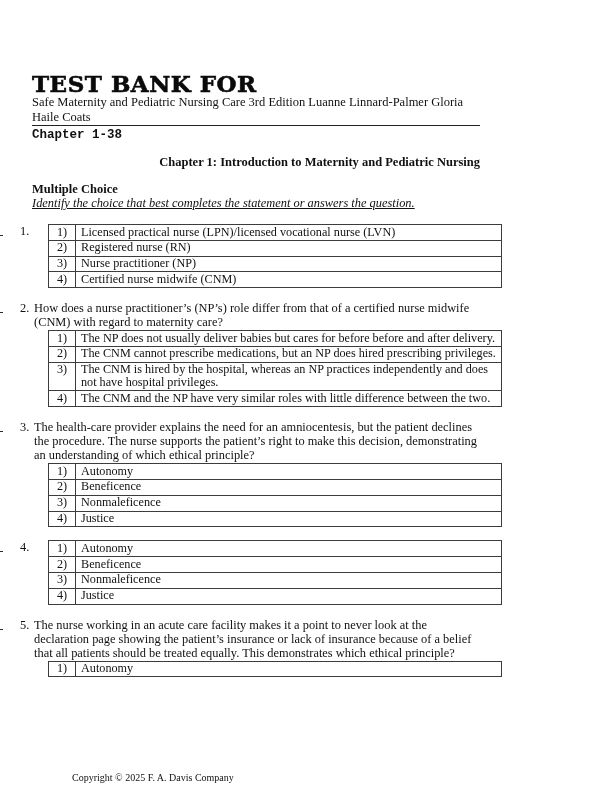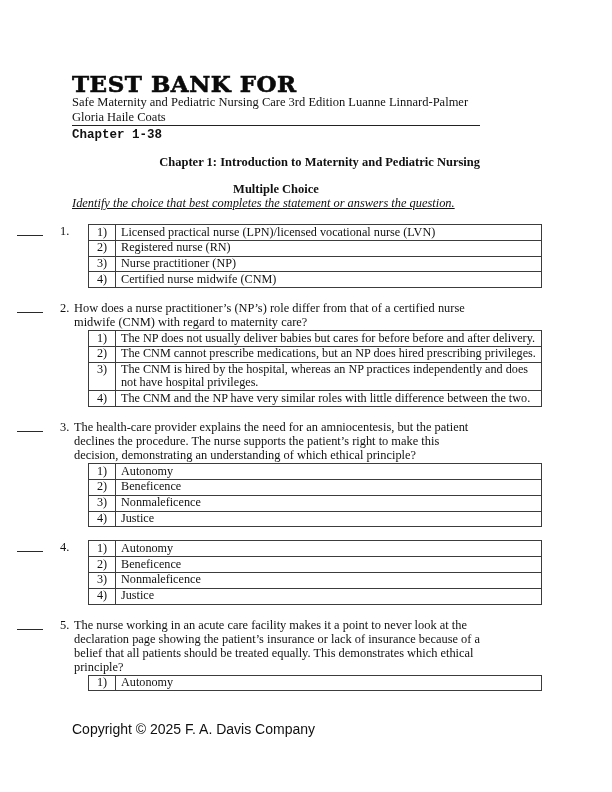--- a/index.html
+++ b/index.html
@@ -1,21 +1,21 @@
 <!DOCTYPE html>
 <html><head>
 <meta charset="utf-8">
 <style>
   html,body{margin:0;padding:0;background:#ffffff;}
   .page{
     position:relative;
     width:552px;height:792px;
     background:#ffffff;
     box-sizing:border-box;
-    padding:74px 72px 0 72px;
+    padding:74px 72px 0 32px;
     font-family:"Liberation Serif", serif;
     color:#111;
     overflow:hidden;
   }
   .doc-title{
     margin:0;
     font-family:"DejaVu Serif", serif;
     font-weight:900;
     font-size:23px;
     line-height:19px;
@@ -42,21 +42,20 @@
     font-weight:bold;
     font-size:12.5px;
     line-height:14px;
     text-align:right;
   }
   .section-heading{
     margin-top:13px;
     font-weight:bold;
     font-size:12.5px;
     line-height:14px;
-    text-align:center;
   }
   .instructions{
     font-style:italic;
     font-size:12.4px;
     line-height:14px;
     text-decoration:underline;
   }
   .questions{margin-top:14px;}
   .question{
     position:relative;
@@ -92,23 +91,23 @@
     padding:0.5px 5px 1.5px 5px;
     vertical-align:top;
   }
   table.options td.num{
     width:22px;
     text-align:center;
     padding:0.5px 2px 1.5px 2px;
   }
   .footer{
     position:absolute;
-    top:723px;left:72px;
-    font-family:Liberation Sans, sans-serif;
-    font-size:14px;
+    top:771px;left:72px;
+    font-family:Liberation Serif, serif;
+    font-size:10px;
     line-height:13px;
     color:#101010;
   }
 </style>
 </head>
 <body>
 
 <div class="page">
 
   <h1 class="doc-title">TEST BANK FOR</h1>

